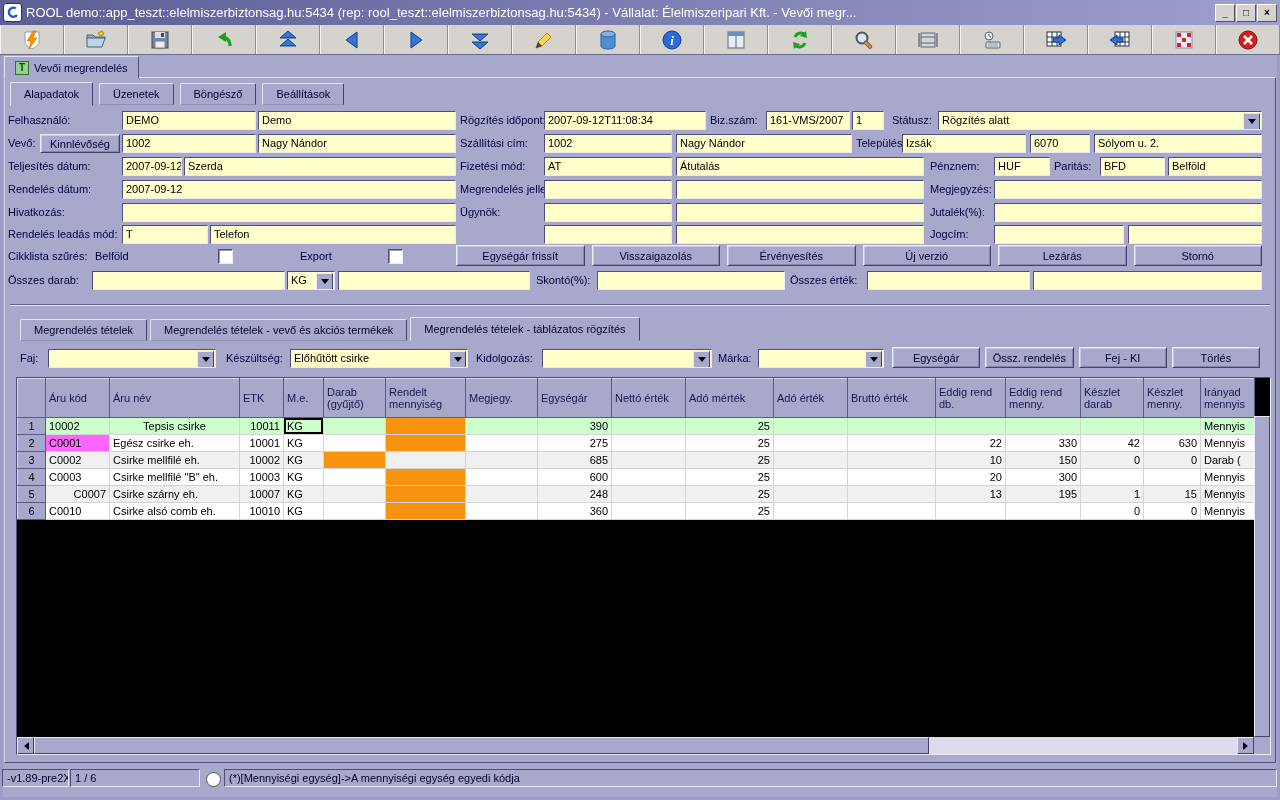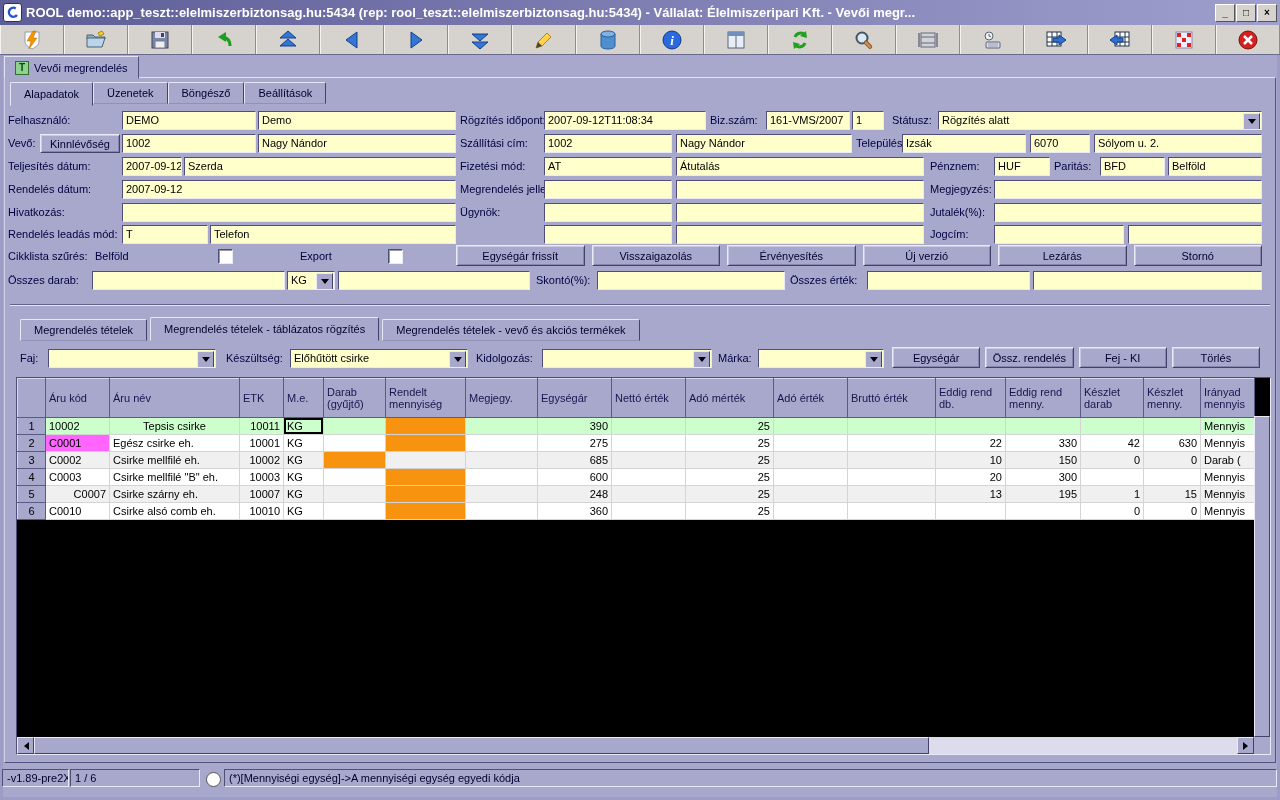--- a/index.html
+++ b/index.html
@@ -5,41 +5,41 @@
   html,body{margin:0;padding:0}
   .window{position:relative;width:1280px;height:800px;background:var(--bg,#a8a8cd);
     font-family:"Liberation Sans",sans-serif;font-size:11px;color:#000;overflow:hidden;
     box-shadow:inset 0 0 0 3px #9c9cc6}
   
   .titlebar{position:absolute;left:0;top:0;width:1280px;height:25px;
     background:linear-gradient(90deg,var(--tbfrom,#5d5d97),var(--tbto,#9f9fce));
     display:flex;align-items:center;gap:4px;padding:0 3px;box-sizing:border-box}
   .app-icon{width:17px;height:17px;background:#fff;border:1px solid #334;border-radius:3px;
     display:flex;align-items:center;justify-content:center;flex:0 0 auto}
-  .title-text{flex:1;color:#fff;font-weight:bold;font-size:13px;white-space:nowrap;overflow:hidden}
+  .title-text{flex:1;color:#fff;font-weight:normal;font-size:13px;white-space:nowrap;overflow:hidden}
   .win-btn{width:18px;height:16px;background:#d6d3ce;border-top:1px solid #fff;border-left:1px solid #fff;
     border-right:1px solid #555;border-bottom:1px solid #555;display:flex;align-items:center;
     justify-content:center;font-size:10px;font-weight:bold;line-height:10px;margin-left:1px}
   
   .toolbar{position:absolute;left:0;top:25px;width:1280px;height:30px;background:var(--toolbar,#d6d3ce);
     border-bottom:1px solid #6a6a8e;display:flex;box-sizing:border-box}
   .tb-btn{width:62px;height:29px;border-right:1px solid #8a8aa0;border-left:1px solid #f6f4f0;
     display:flex;align-items:center;justify-content:center;flex:0 0 auto}
   .tb-btn span{display:flex}
   
   .main-tab{position:absolute;left:4px;top:56px;height:21px;padding:0 10px;background:var(--bg,#a8a8cd);
     border:1px solid;border-color:#e2e2f2 #52527e #a8a8cd #e2e2f2;display:flex;align-items:center;gap:5px;
     color:#000040;z-index:2}
   .ticon{width:12px;height:12px;background:#8ed28e;border:1px solid #2f6f2f;color:#0b4a0b;
     font-size:10px;font-weight:bold;line-height:12px;text-align:center}
   .panel{position:absolute;left:4px;top:77px;width:1272px;height:686px;background:var(--bg,#a8a8cd);
     border-top:1px solid #e2e2f2;border-left:1px solid #d0d0e6;border-right:1px solid #52527e;
     border-bottom:1px solid #52527e;box-sizing:border-box}
   
-  .subtabs{position:absolute;left:10px;top:82px;display:flex;gap:0;align-items:flex-start;z-index:3}
+  .subtabs{position:absolute;left:10px;top:82px;display:flex;gap:6px;align-items:center;z-index:3}
   .subtab,.dtab{height:20px;line-height:20px;padding:0 13px;background:var(--bg,#a8a8cd);
     border:1px solid;border-color:#e6e6f4 #42426d #9090b8 #e6e6f4;color:#000030;white-space:nowrap;
     border-radius:2px 2px 0 0}
   .subtab.active,.dtab.active{height:22px;line-height:22px;position:relative;z-index:2;
     border-bottom:1px solid var(--bg,#a8a8cd)}
   .dtabs{position:absolute;left:20px;top:317px;display:flex;gap:3px;align-items:flex-end;z-index:3}
   
   .lbl{position:absolute;height:19px;line-height:19px;color:var(--lblc,#000040);white-space:nowrap}
   .field{position:absolute;height:19px;line-height:16px;background:var(--field,#ffffcc);
     border:1px solid;border-color:#4e4e78 #eaeaf6 #eaeaf6 #4e4e78;box-sizing:border-box;
@@ -399,22 +399,22 @@
   <div class="lbl" style="left:536px;top:271px">Skontó(%):</div>
   <div class="field" style="left:597px;top:271px;width:188px"></div>
   <div class="lbl" style="left:790px;top:271px">Összes érték:</div>
   <div class="field" style="left:867px;top:271px;width:163px"></div>
   <div class="field" style="left:1033px;top:271px;width:229px"></div>
 
   <div class="hr"></div>
 
   <div class="dtabs" id="detail-tabs">
       <div class="dtab">Megrendelés tételek</div>
+      <div class="dtab">Megrendelés tételek - vevő és akciós termékek</div>
       <div class="dtab active">Megrendelés tételek - táblázatos rögzítés</div>
-      <div class="dtab">Megrendelés tételek - vevő és akciós termékek</div>
     </div>
 
   <div class="lbl" style="left:20px;top:349px">Faj:</div>
   <div class="field combo" style="left:48px;top:349px;width:168px">
     <span></span>
     <span class="combo-btn">
         <span class="tri-d"></span>
       </span>
   </div>
   <div class="lbl" style="left:226px;top:349px">Készültség:</div>

